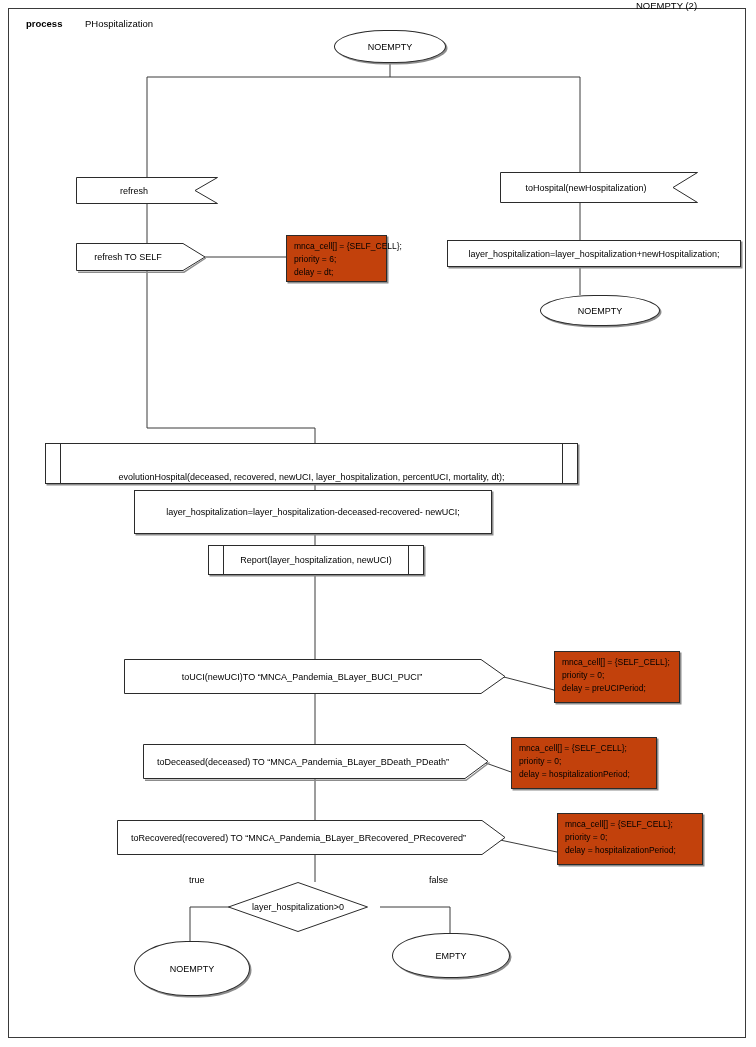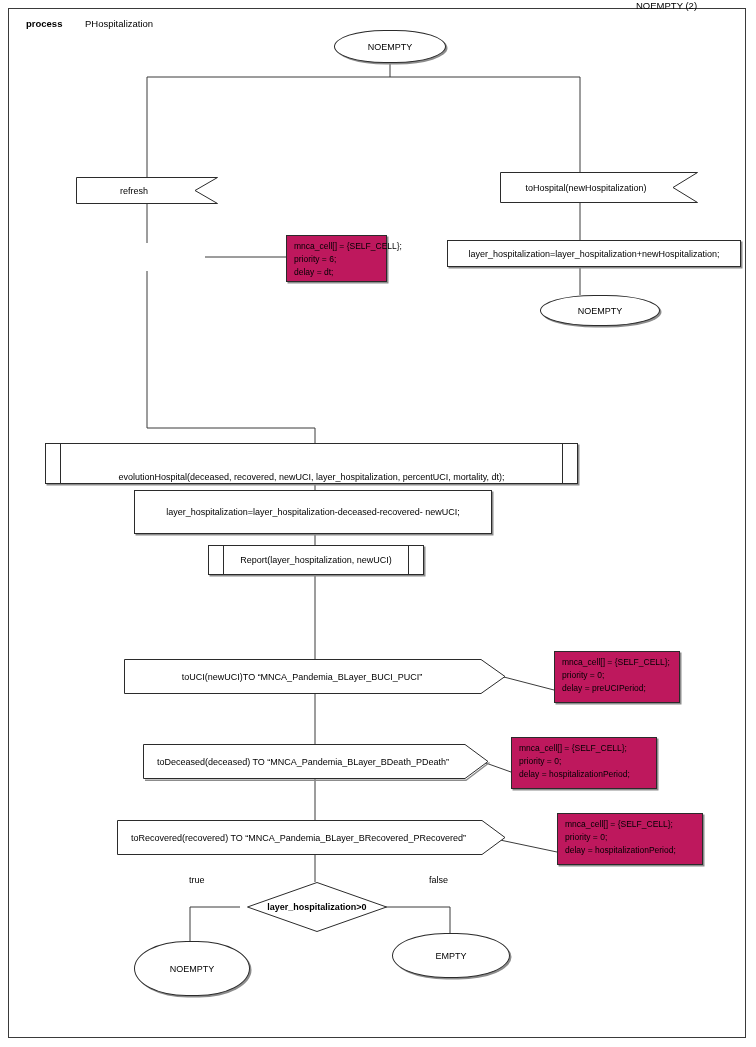--- a/index.html
+++ b/index.html
@@ -113,21 +113,21 @@
     text-align:center;
   }
   .shape-wrap.msg-in .lbl{ padding-right:26px; box-sizing:border-box;}
   .shape-wrap.msg-out .lbl{ padding-right:26px; box-sizing:border-box;}
 
   
   .annot{
     position:absolute;
     box-sizing:border-box;
     border:1px solid #2b2b2b;
-    background:#be185d;
+    background:#c2410c;
     font-size:8.5px;
     line-height:13px;
     color:#000;
     padding:4px 6px 4px 7px;
     white-space:pre;
     box-shadow:1.5px 1.5px 0 0 #8c8c8c;
   }
 
   
   .edge-label{
@@ -200,20 +200,27 @@
     <span>NOEMPTY</span>
   </div>
 
   <div class="shape-wrap msg-in" style="left:76px; top:177px; width:142px; height:27px;">
     <svg width="142" height="27" viewBox="0 0 142 27" preserveAspectRatio="none">
       <path d="M0.5,0.5 H141.5 L119,13.5 L141.5,26.5 H0.5 Z" fill="#ffffff" stroke="#2b2b2b" stroke-width="1"></path>
     </svg>
     <span class="lbl">refresh</span>
   </div>
 
+  <div class="shape-wrap msg-out" style="left:76px; top:243px; width:130px; height:28px;">
+    <svg width="130" height="28" viewBox="0 0 130 28" preserveAspectRatio="none">
+      <path d="M0.5,0.5 H107 L129,14 L107,27.5 H0.5 Z" fill="#ffffff" stroke="#2b2b2b" stroke-width="1"></path>
+      <path d="M2,29.2 H108 L129.8,15" fill="none" stroke="#8c8c8c" stroke-width="1.4"></path>
+    </svg>
+    <span class="lbl">refresh TO SELF</span>
+  </div>
 
   <div class="annot" style="left:286px; top:235px; width:101px; height:47px;">mnca_cell[] = {SELF_CELL};
 priority = 6;
 delay = dt;</div>
 
   <div class="shape-wrap msg-in" style="left:500px; top:172px; width:198px; height:31px;">
     <svg width="198" height="31" viewBox="0 0 198 31" preserveAspectRatio="none">
       <path d="M0.5,0.5 H197.5 L173,15.5 L197.5,30.5 H0.5 Z" fill="#ffffff" stroke="#2b2b2b" stroke-width="1"></path>
     </svg>
     <span class="lbl">toHospital(newHospitalization)</span>
@@ -266,21 +273,21 @@
     </svg>
     <span class="lbl">toRecovered(recovered) TO “MNCA_Pandemia_BLayer_BRecovered_PRecovered”</span>
   </div>
   <div class="annot" style="left:557px; top:813px; width:146px; height:52px;">mnca_cell[] = {SELF_CELL};
 priority = 0;
 delay = hospitalizationPeriod;</div>
 
   <div class="edge-label" style="left:189px; top:875px;">true</div>
   <div class="edge-label" style="left:429px; top:875px;">false</div>
 
-  <div class="diamond-wrap" style="left:247px; top:882px; width:140px; height:50px;font-weight:bold;">
+  <div class="diamond-wrap" style="left:228px; top:882px; width:140px; height:50px;">
     <svg width="140" height="50" viewBox="0 0 140 50" preserveAspectRatio="none" style="position:absolute;left:0;top:0;">
       <path d="M70,0.5 L139.5,25 L70,49.5 L0.5,25 Z" fill="#ffffff" stroke="#2b2b2b" stroke-width="1"></path>
     </svg>
     <span class="dlbl">layer_hospitalization&gt;0</span>
   </div>
 
   <div class="node terminator" style="left:134px; top:941px; width:116px; height:55px;">
     <span>NOEMPTY</span>
   </div>
 

